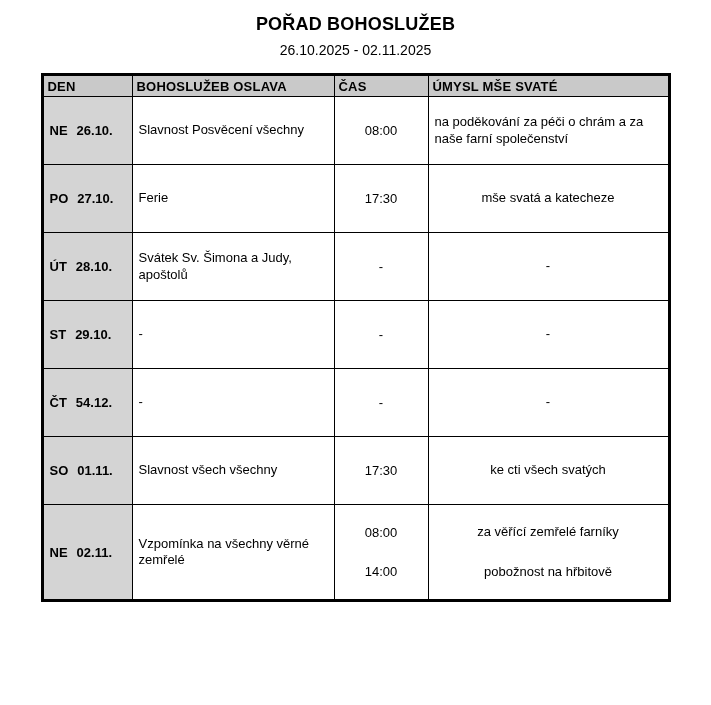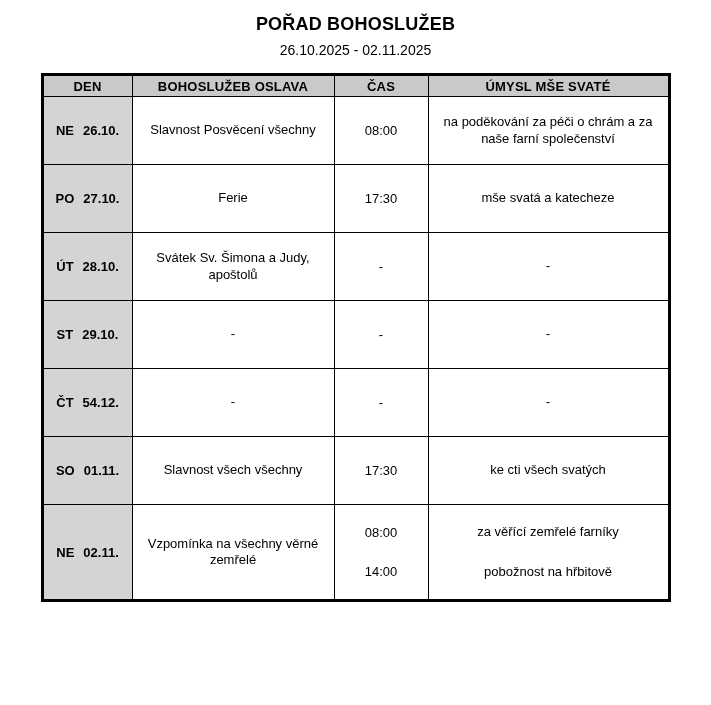--- a/index.html
+++ b/index.html
@@ -36,21 +36,21 @@
   }
   table.schedule {
     border-collapse: collapse;
     table-layout: fixed;
     width: 627px;
     margin: 15px auto 0 auto;
     border: 3px solid var(--border-color, #000);
   }
   .schedule th, .schedule td {
     border: 1px solid var(--border-color, #000);
-    text-align: center;
+    text-align: left;
     vertical-align: middle;
     font-size: 13px;
     padding: 2px 6px;
     box-sizing: border-box;
     overflow: hidden;
   }
   .schedule thead th {
     background: var(--header-bg, #c9c9c9);
     font-weight: bold;
     height: 22px;

